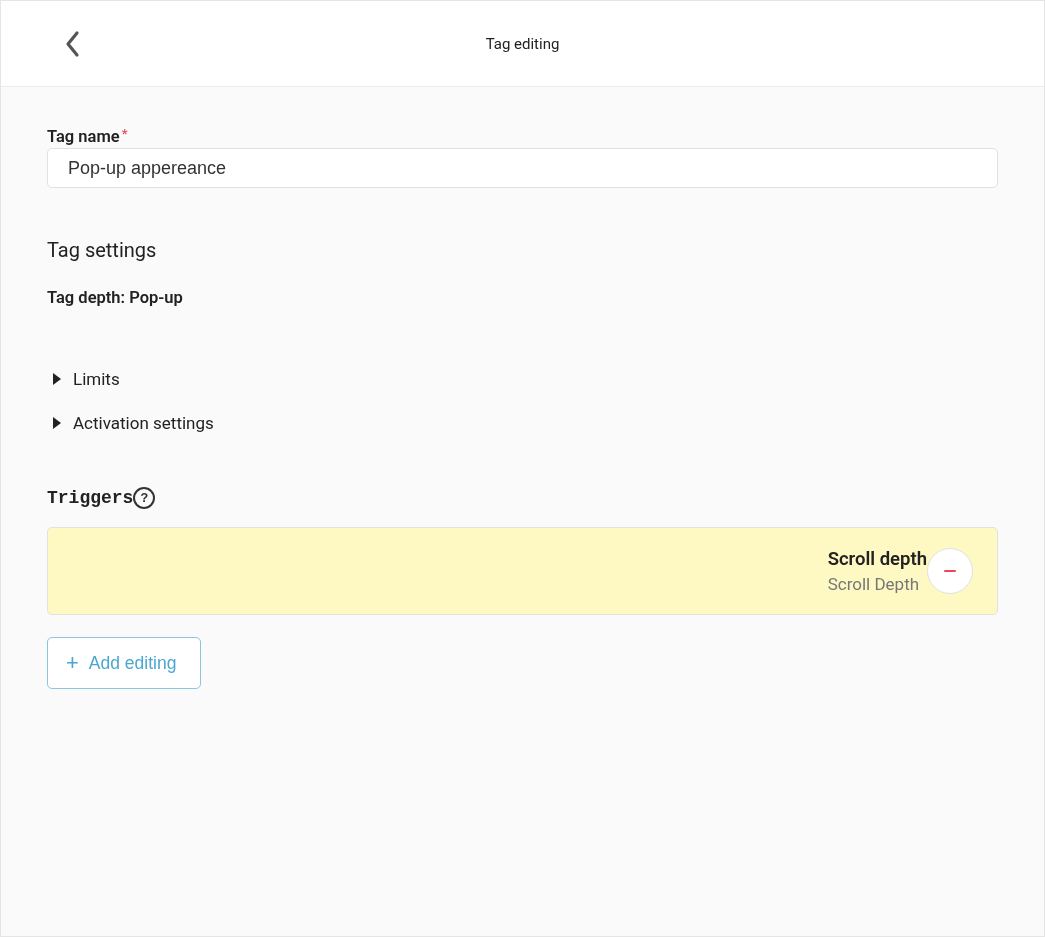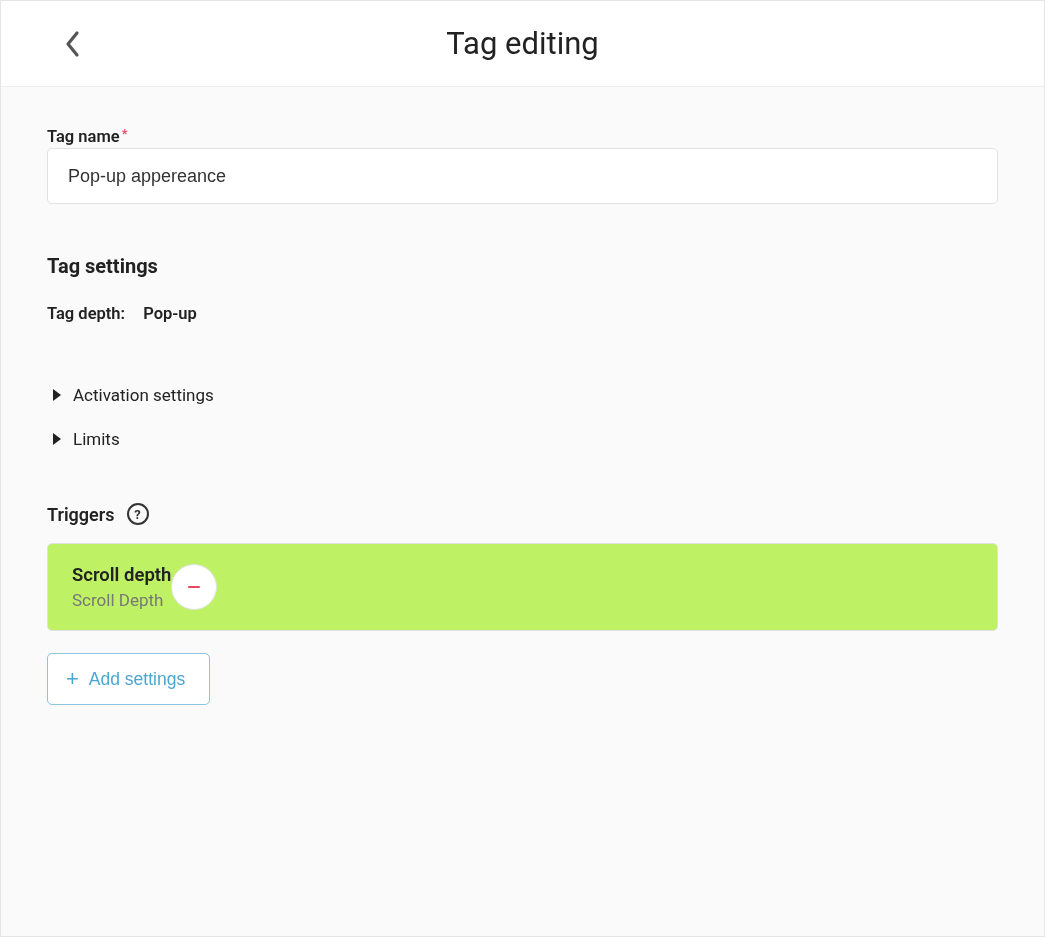--- a/index.html
+++ b/index.html
@@ -29,105 +29,105 @@
     transform: translateY(-50%);
     width: 36px;
     height: 36px;
     display: flex;
     align-items: center;
     justify-content: center;
     cursor: pointer;
     color: #555;
   }
   .page-title {
-    font-size: 31px;
+    font-size: 15px;
     font-weight: 400;
     color: #222;
   }
   .content {
     padding: 40px 46px 0 46px;
   }
   .label {
     font-size: 16.5px;
     font-weight: 600;
     color: #222;
     margin-bottom: 2px;
   }
   .req { color: #e8475e; margin-left: 2px; position: relative; top:-4px; font-size:13px;}
   .text-input {
     width: 100%;
-    height: 56px;
+    height: 40px;
     border: 1px solid #e1e1e1;
     border-radius: 5px;
     padding: 0 20px;
     font-size: 18px;
     color: #333;
     background: #fff;
     outline: none;
   }
   .section-title {
     font-size: 20px;
-    font-weight: 700;
+    font-weight: 400;
     color: #222;
     margin-top: 50px;
     margin-bottom: 26px;
   }
   .kv-row {
     font-size: 16.5px;
     font-weight: 600;
     color: #222;
     margin-bottom: 26px;
   }
   .kv-row .key { }
-  .kv-row .val { margin-left: 14px; }
+  .kv-row .val { }
   .collapsible {
     display: flex;
     align-items: center;
     gap: 12px;
     font-size: 17px;
     font-weight: 400;
     color: #222;
     padding: 12px 0 12px 6px;
     cursor: pointer;
   }
   .collapsible .tri {
     width: 0; height: 0;
     border-top: 6px solid transparent;
     border-bottom: 6px solid transparent;
     border-left: 8px solid #222;
   }
   .triggers-header {
     display: flex;
     align-items: center;
-    gap: 12px;
     margin-top: 42px;
     margin-bottom: 18px;
+    font-family: Liberation Mono, monospace;
   }
   .triggers-header .ttl {
     font-size: 18px;
     font-weight: 600;
     color: #222;
   }
   .help-icon {
     width: 22px; height: 22px;
     border: 2px solid #333;
     border-radius: 50%;
     display: flex; align-items: center; justify-content: center;
     font-size: 13px; font-weight: 700;
     color: #333;
     cursor: pointer;
   }
   .trigger-card {
-    background: #bef264;
+    background: #fef9c3;
     border: 1px solid #e1e1e1;
     border-radius: 5px;
     padding: 20px 24px;
     display: flex;
     align-items: center;
-    justify-content: flex-start;
+    justify-content: flex-end;
   }
   .trigger-card .left .line1 {
     font-size: 18.5px;
     font-weight: 600;
     color: #222;
     margin-bottom: 4px;
   }
   .trigger-card .left .line2 {
     font-size: 17px;
     color: #777;
@@ -186,26 +186,26 @@
   <div class="kv-row">
     <span class="key">Tag depth:</span>
     <span class="val">Pop-up</span>
   </div>
 
 
   <div style="height:24px"></div>
 
   <div class="collapsible">
     <span class="tri"></span>
-    <span>Activation settings</span>
+    <span>Limits</span>
   </div>
 
   <div class="collapsible">
     <span class="tri"></span>
-    <span>Limits</span>
+    <span>Activation settings</span>
   </div>
 
   <div class="triggers-header">
     <span class="ttl">Triggers</span>
     <span class="help-icon">?</span>
   </div>
 
   <div class="trigger-card">
     <div class="left">
       <div class="line1">Scroll depth</div>
@@ -213,16 +213,16 @@
     </div>
     <div class="remove-btn">
       <svg width="14" height="14" viewBox="0 0 14 14" stroke="currentColor" stroke-width="2" stroke-linecap="round">
           <line x1="2" y1="7" x2="12" y2="7"></line>
         </svg>
     </div>
   </div>
 
   <button class="add-trigger">
     <span class="plus">+</span>
-    <span>Add settings</span>
+    <span>Add editing</span>
   </button>
 
 </div>
 
 </body></html>

